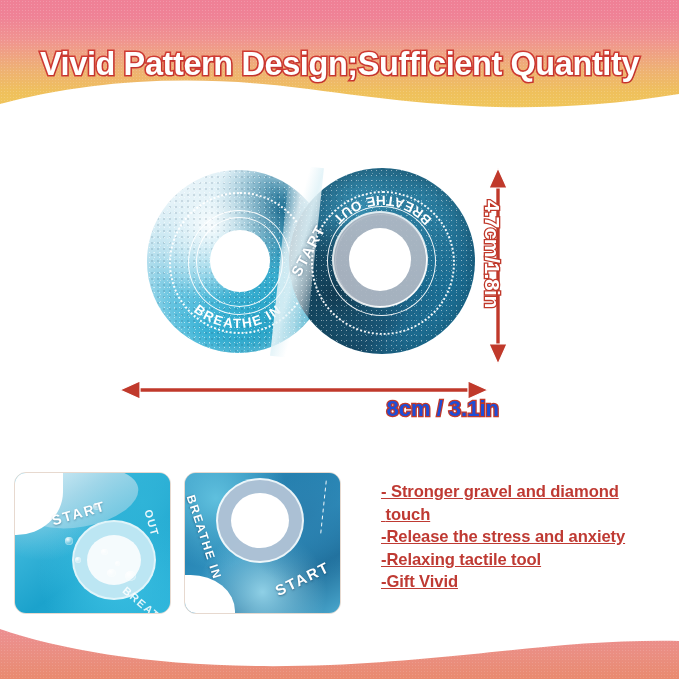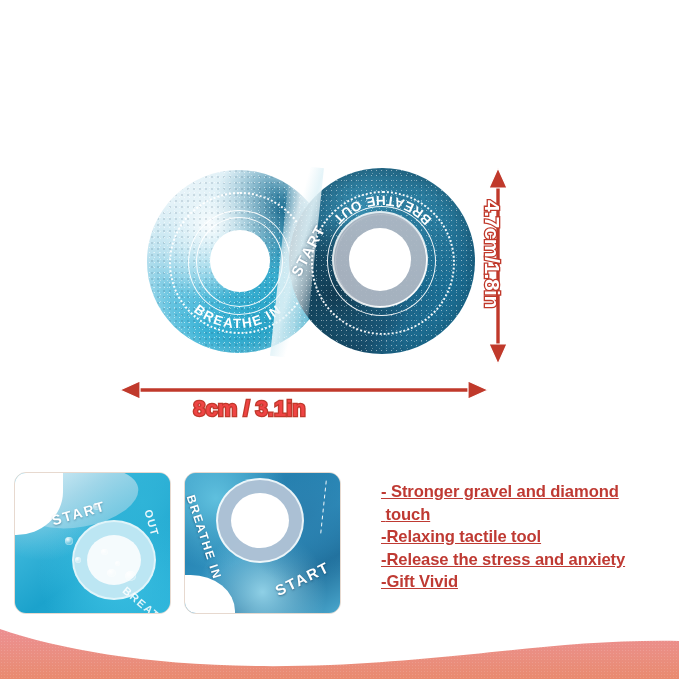--- a/index.html
+++ b/index.html
@@ -279,25 +279,25 @@
     top: 380px;
     width: 372px;
     height: 20px;
   }
   #dim-horizontal svg { display: block; }
   #dim-h-label {
     position: absolute;
     left: 0;
     top: 396px;
     width: 679px;
-    text-align: center;
+    text-align: right;
     font-family: "Liberation Sans", sans-serif;
     font-weight: bold;
     font-size: 22px;
-    color: #ef4444;
+    color: #1d4ed8;
     -webkit-text-stroke: 2.6px #c0392b;
     paint-order: stroke fill;
     letter-spacing: 0px;
     padding-right: 180px;
     box-sizing: border-box;
   }
 
   
   .thumb {
     position: absolute;
@@ -483,20 +483,28 @@
       radial-gradient(rgba(160,80,70,.35) .6px, transparent .7px);
     background-size: 3px 3px, 4px 4px;
     pointer-events: none;
   }
 </style>
 </head>
 <body>
 
 <div id="page">
 
+  <div id="header-banner">
+    <div id="header-gradient"></div>
+    <div id="header-noise"></div>
+    <h1 id="header-title">Vivid Pattern Design;Sufficient Quantity</h1>
+    <svg id="header-wave" viewBox="0 0 679 46" preserveAspectRatio="none">
+      <path d="M0,30 C90,6 190,0 300,14 C410,28 520,46 679,20 L679,46 L0,46 Z" fill="#ffffff"></path>
+    </svg>
+  </div>
 
   <div id="product-stage">
 
     <div id="disc-left" class="disc">
       <div class="glitter"></div>
       <div id="ring-left-outer" class="ring"></div>
       <div id="ring-left-inner" class="ring"></div>
       <div id="dots-left" class="dotted-ring"></div>
       <div id="hole-left" class="disc-hole"></div>
       <svg class="disc-text-svg" viewBox="0 0 183 183">
@@ -573,22 +581,22 @@
       <div id="t2-white-corner"></div>
       <div class="t2-dots"></div>
       <div id="t2-breathe-in">BREATHE IN</div>
       <div id="t2-start">START</div>
     </div>
   </div>
 
   <div id="feature-list">
     <div>- Stronger gravel and diamond
  touch</div>
+    <div>-Release the stress and anxiety</div>
     <div>-Relaxing tactile tool</div>
-    <div>-Release the stress and anxiety</div>
     <div>-Gift Vivid</div>
   </div>
 
   <div id="footer-wave">
     <svg width="679" height="60" viewBox="0 0 679 60" preserveAspectRatio="none">
       <defs>
         <linearGradient id="footGrad" x1="0" y1="0" x2="0" y2="1">
           <stop offset="0%" stop-color="#ec8f92"></stop>
           <stop offset="55%" stop-color="#ea8e80"></stop>
           <stop offset="100%" stop-color="#e98a6e"></stop>

